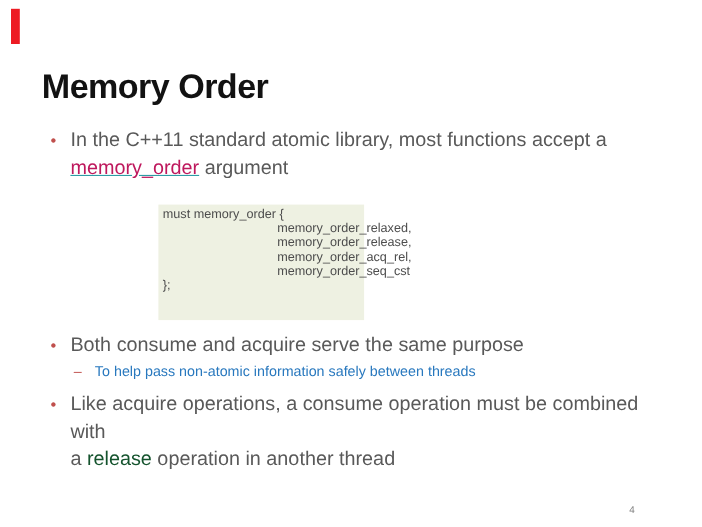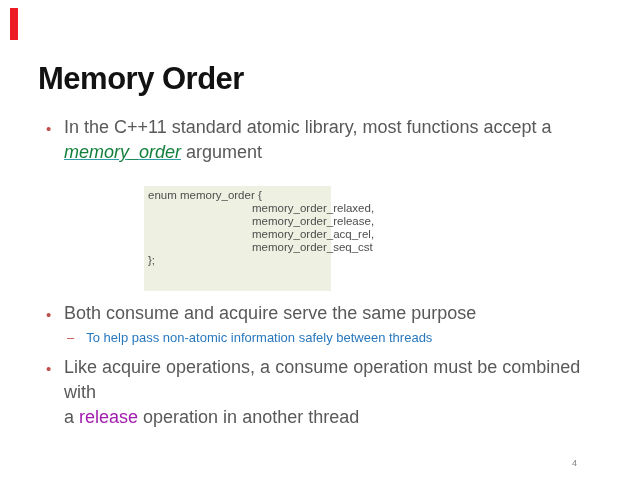--- a/index.html
+++ b/index.html
@@ -37,42 +37,41 @@
     color: #595959;
   }
   .bullet-row .dot {
     position: absolute;
     left: 0; top: 1px;
     font-size: 15px;
     color: #c0504d;
   }
   .line { display: block; }
   .mo-link {
-    color: #15803d;
-    font-style: italic;
+    color: #be185d;
     text-decoration: underline;
     text-decoration-color: #2d9da5;
     cursor: pointer;
   }
   .b1 { top: 115px; }
   .b2 { top: 301px; }
   .b3 { top: 355px; }
   .sub-bullet {
     position: absolute;
     left: 67px; top: 328px;
     font-size: 13px;
     line-height: 20px;
     color: #2878be;
     white-space: nowrap;
   }
   .sub-bullet .dash {
     color: #c0504d;
     margin-right: 12px;
   }
-  .emph-red { color: #a21caf; }
+  .emph-red { color: #14532d; }
   .code-block {
     position: absolute;
     left: 144px; top: 186px;
     width: 187px; height: 105px;
     background: #eef1e2;
     box-sizing: border-box;
     padding-top: 3px;
     font-size: 11.5px;
     line-height: 12.9px;
     color: #4d4d4d;
@@ -97,21 +96,21 @@
 
   <h1 class="title">Memory Order</h1>
 
   <div class="bullet-row b1">
     <span class="dot">•</span>
     <span class="line">In the C++11 standard atomic library, most functions accept a</span>
     <span class="line"><a class="mo-link">memory_order</a><span> argument</span></span>
   </div>
 
   <div class="code-block">
-    <div class="code-line">enum memory_order {</div>
+    <div class="code-line">must memory_order {</div>
     <div class="code-line indent">memory_order_relaxed,</div>
     <div class="code-line indent">memory_order_release,</div>
     <div class="code-line indent">memory_order_acq_rel,</div>
     <div class="code-line indent">memory_order_seq_cst</div>
     <div class="code-line">};</div>
   </div>
 
   <div class="bullet-row b2">
     <span class="dot">•</span>
     <span class="line">Both consume and acquire serve the same purpose</span>

